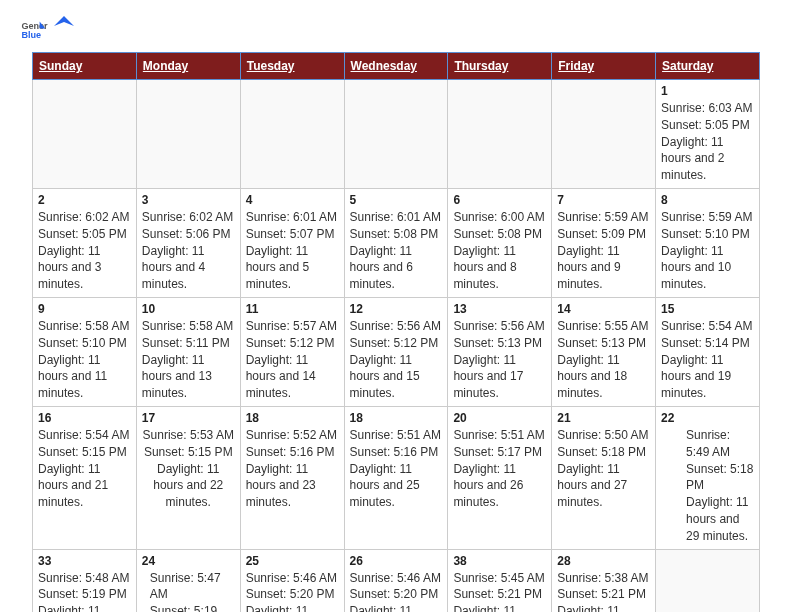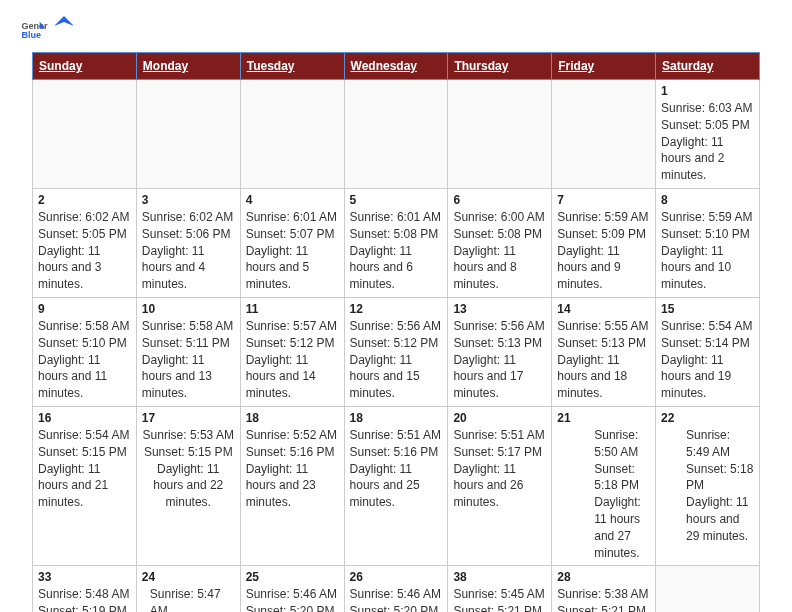--- a/index.html
+++ b/index.html
@@ -258,21 +258,21 @@
 Daylight: 11 hours and 25 minutes.</div>
             </td>
             <td>
               <span class="day-num">20</span>
               <div class="day-info" style="white-space: pre-line;">Sunrise: 5:51 AM
 Sunset: 5:17 PM
 Daylight: 11 hours and 26 minutes.</div>
             </td>
             <td>
               <span class="day-num">21</span>
-              <div class="day-info" style="white-space: pre-line; margin-left: 37px;">Sunrise: 5:50 AM
+              <div class="day-info" style="white-space: pre-line;">Sunrise: 5:50 AM
 Sunset: 5:18 PM
 Daylight: 11 hours and 27 minutes.</div>
             </td>
             <td>
               <span class="day-num">22</span>
               <div class="day-info" style="white-space: pre-line; margin-left: 25px;">Sunrise: 5:49 AM
 Sunset: 5:18 PM
 Daylight: 11 hours and 29 minutes.</div>
             </td>
           </tr>

